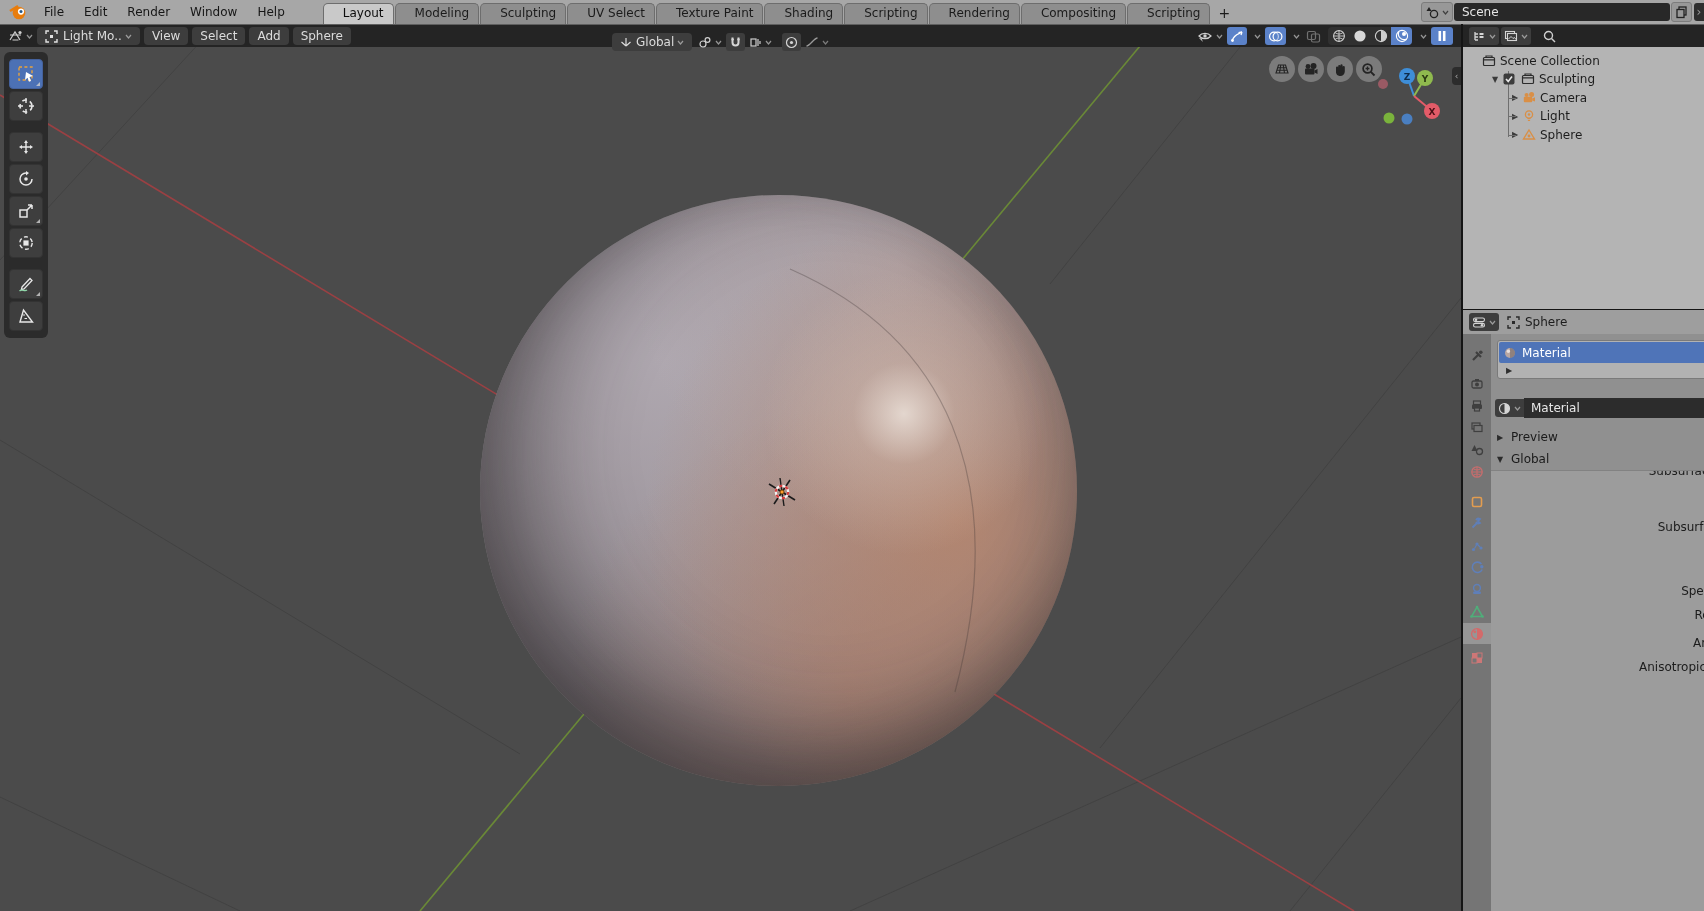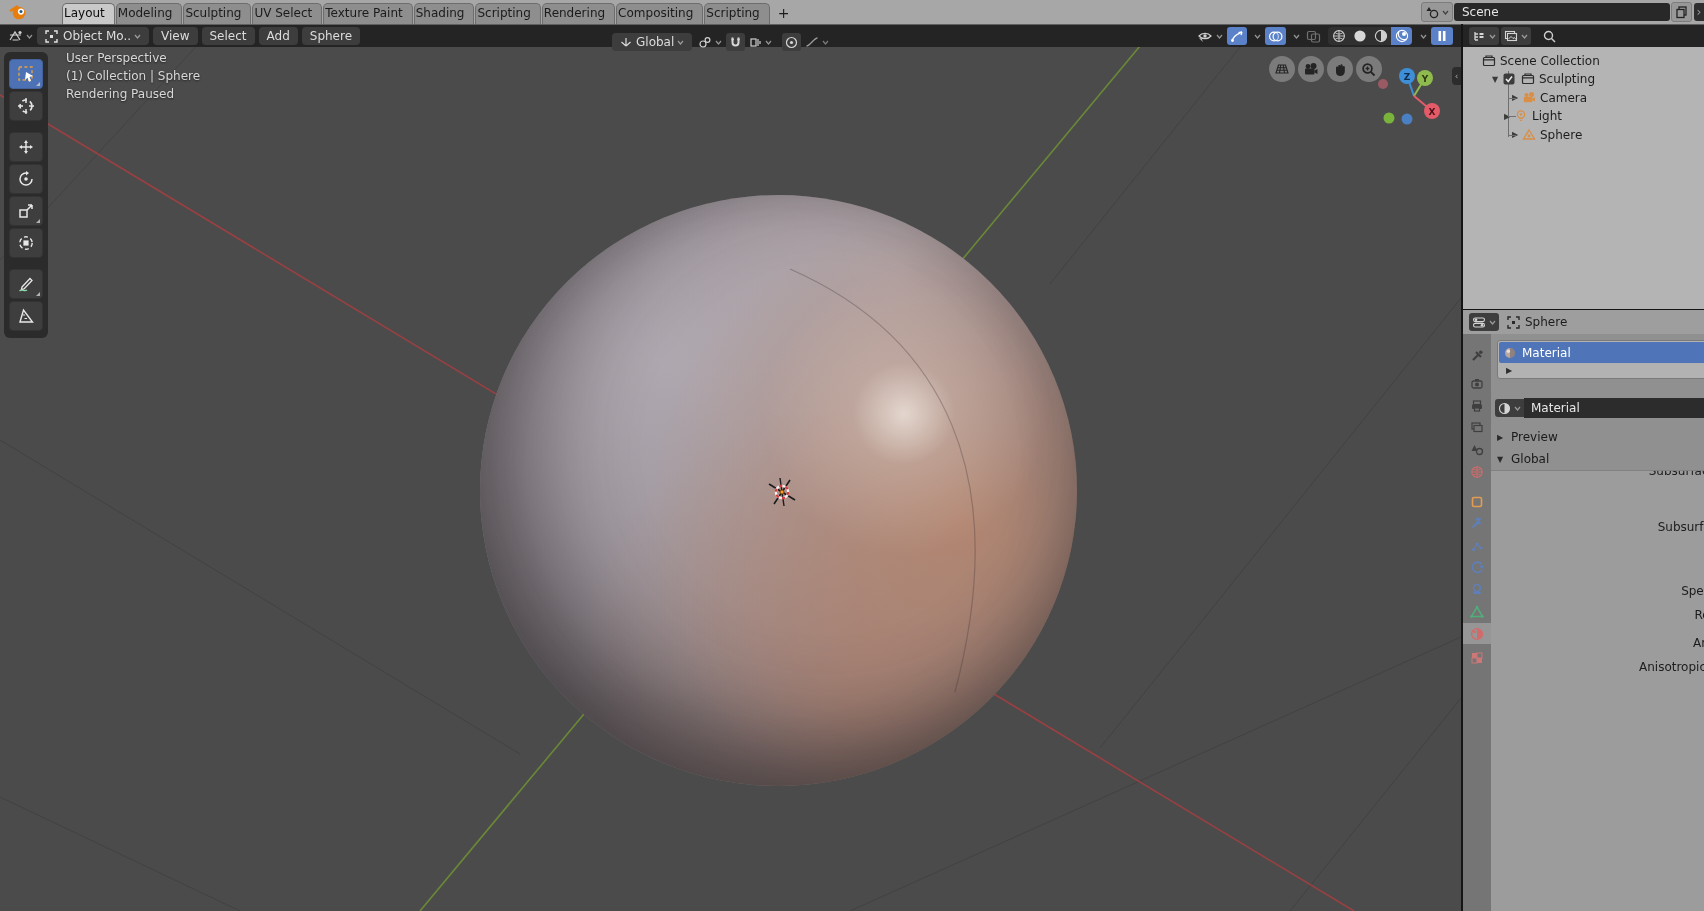--- a/index.html
+++ b/index.html
@@ -7,21 +7,21 @@
        font-family:"DejaVu Sans","Liberation Sans",sans-serif;font-size:12px;
        -webkit-font-smoothing:antialiased;}
   svg{display:block;}
   
   #topbar{position:absolute;left:0;top:0;width:1704px;height:24px;background:#a7a7a7;
           border-bottom:1px solid #5f5f5f;display:flex;align-items:center;z-index:30;}
   #topbar .logo{width:20px;height:18px;margin:0 6px 0 8px;}
   #topbar .menu{color:#161616;padding:0 10px;line-height:24px;cursor:default;}
   #tabs{display:flex;align-items:flex-end;height:24px;margin-left:28px;}
   .wstab{background:#8e8e8e;color:#1b1b1b;border:1px solid #6d6d6d;border-bottom:none;
-         border-radius:5px 5px 0 0;padding:2px 9px 3px 1px;margin-right:1px;line-height:15px;}
+         border-radius:5px 5px 0 0;padding:2px 9px 3px 19px;margin-right:1px;line-height:15px;}
   .wstab.active{background:#c9c9c9;color:#0c0c0c;}
   .wstab.newtab{background:transparent;border-color:transparent;font-size:14px;padding:1px 6px 3px;}
   #scene-cluster{position:absolute;right:0;top:2px;height:20px;display:flex;align-items:center;}
   .lt-tile{background:#989898;border:1px solid #7c7c7c;border-radius:3px;height:18px;display:flex;
            align-items:center;color:#222;padding:0 3px;}
   #scene-field{background:#282828;color:#e6e6e6;border-radius:3px;height:18px;line-height:18px;
                width:200px;padding:0 8px;margin:0 1px;}
   #scene-x{width:10px;height:18px;background:#2e2e2e;border-radius:3px 0 0 3px;color:#999;
            display:flex;align-items:center;justify-content:center;margin-left:2px;}
   
@@ -109,20 +109,27 @@
 
 <div id="topbar">
   <span class="logo">
     <svg width="20" height="18" viewBox="0 0 20 18">
       <path d="M2 8 L10 3" stroke="#e87d0d" stroke-width="2.6" fill="none"></path>
       <circle cx="11" cy="10" r="6.3" fill="#e87d0d"></circle>
       <circle cx="13" cy="8.6" r="3.1" fill="#fff"></circle>
       <circle cx="13" cy="8.6" r="1.5" fill="#265787"></circle>
     </svg>
   </span>
+  <div id="topbar-menus" style="display: flex;">
+      <span class="menu">File</span>
+      <span class="menu">Edit</span>
+      <span class="menu">Render</span>
+      <span class="menu">Window</span>
+      <span class="menu">Help</span>
+    </div>
   <div id="tabs">
       <span class="wstab active">Layout</span>
       <span class="wstab">Modeling</span>
       <span class="wstab">Sculpting</span>
       <span class="wstab">UV Select</span>
       <span class="wstab">Texture Paint</span>
       <span class="wstab">Shading</span>
       <span class="wstab">Scripting</span>
       <span class="wstab">Rendering</span>
       <span class="wstab">Compositing</span>
@@ -159,21 +166,21 @@
       </svg>
     <svg class="chev" width="7" height="5" viewBox="0 0 7 5">
         <path d="M1 1 L3.5 4 L6 1" fill="none" stroke="#bbb" stroke-width="1.2"></path>
       </svg>
   </span>
   <span class="hdr-btn">
     <svg width="13" height="13" viewBox="0 0 13 13" style="margin-right:5px">
         <path d="M1 4 V1 H4 M9 1 H12 V4 M12 9 V12 H9 M4 12 H1 V9" fill="none" stroke="#e2e2e2" stroke-width="1.4"></path>
         <rect x="5" y="5" width="3" height="3" fill="#e2e2e2"></rect>
       </svg>
-    <span>Object Mo..</span>
+    <span>Light Mo..</span>
     <svg class="chev" width="7" height="5" viewBox="0 0 7 5">
         <path d="M1 1 L3.5 4 L6 1" fill="none" stroke="#bbb" stroke-width="1.2"></path>
       </svg>
   </span>
   <div id="vp-menus" style="display:flex">
       <span class="hdr-btn">View</span>
       <span class="hdr-btn">Select</span>
       <span class="hdr-btn">Add</span>
       <span class="hdr-btn">Sphere</span>
     </div>
@@ -335,25 +342,20 @@
     <g transform="translate(782,445)">
       <line x1="-13" y1="-8" x2="13" y2="8" stroke="#1b1b1b" stroke-width="1.6"></line>
       <line x1="-8" y1="12" x2="8" y2="-12" stroke="#1b1b1b" stroke-width="1.6"></line>
       <line x1="-2" y1="-14" x2="2" y2="14" stroke="#1b1b1b" stroke-width="1.4"></line>
       <circle r="6.2" fill="none" stroke="#f2f2f2" stroke-width="2.2"></circle>
       <circle r="6.2" fill="none" stroke="#d63b3b" stroke-width="2.2" stroke-dasharray="3.2 3.2"></circle>
       <circle r="2" fill="#ff9d2c" stroke="#6b3c00" stroke-width=".8"></circle>
     </g>
   </svg>
 
-  <div id="vp-overlay">
-    <div>User Perspective</div>
-    <div>(1) Collection | Sphere</div>
-    <div>Rendering Paused</div>
-  </div>
 
   <div id="toolbar">
       <div class="tool-btn active">
         <svg width="18" height="18" viewBox="0 0 18 18">
           <rect x="2" y="2" width="13" height="13" fill="none" stroke="#e8a33d" stroke-width="1.4" stroke-dasharray="3 2.4"></rect>
           <path d="M9 7 L16 11 L12.5 12 L14 16 L12 16.8 L10.6 12.8 L8 15 Z" fill="#fff"></path>
         </svg>
         <span class="corner"></span>
       </div>
       <div class="tool-btn">
@@ -524,21 +526,21 @@
         <svg width="14" height="14" viewBox="0 0 14 14">
           <circle cx="4.6" cy="4" r="2" fill="#d98f46"></circle>
           <circle cx="9.6" cy="3.6" r="2.5" fill="#d98f46"></circle>
           <rect x="1.8" y="5.8" width="8.4" height="5.4" rx="1" fill="#d98f46"></rect>
           <path d="M10.2 7.5 L13 6.2 v4.4 L10.2 9.4 Z" fill="#d98f46"></path>
         </svg>
       </span>
       <span>Camera</span>
     </div>
     <div class="tree-line" style="left: 45px; top: 50.8px; width: 8px; height: 1px;"></div>
-    <div class="out-row" style="top: 60.2px; left: 38px;">
+    <div class="out-row" style="top: 60.2px; left: 46px;">
       <span class="disclosure" style="font-size: 8px;">▶</span>
       <span class="oicon">
         <svg width="14" height="14" viewBox="0 0 14 14">
           <circle cx="7" cy="5.5" r="3.6" fill="none" stroke="#d98f46" stroke-width="1.3"></circle>
           <circle cx="7" cy="5.5" r="1.2" fill="#d98f46"></circle>
           <path d="M5.6 9.5 h2.8 M5.9 11.3 h2.2" stroke="#d98f46" stroke-width="1.2"></path>
         </svg>
       </span>
       <span>Light</span>
     </div>

